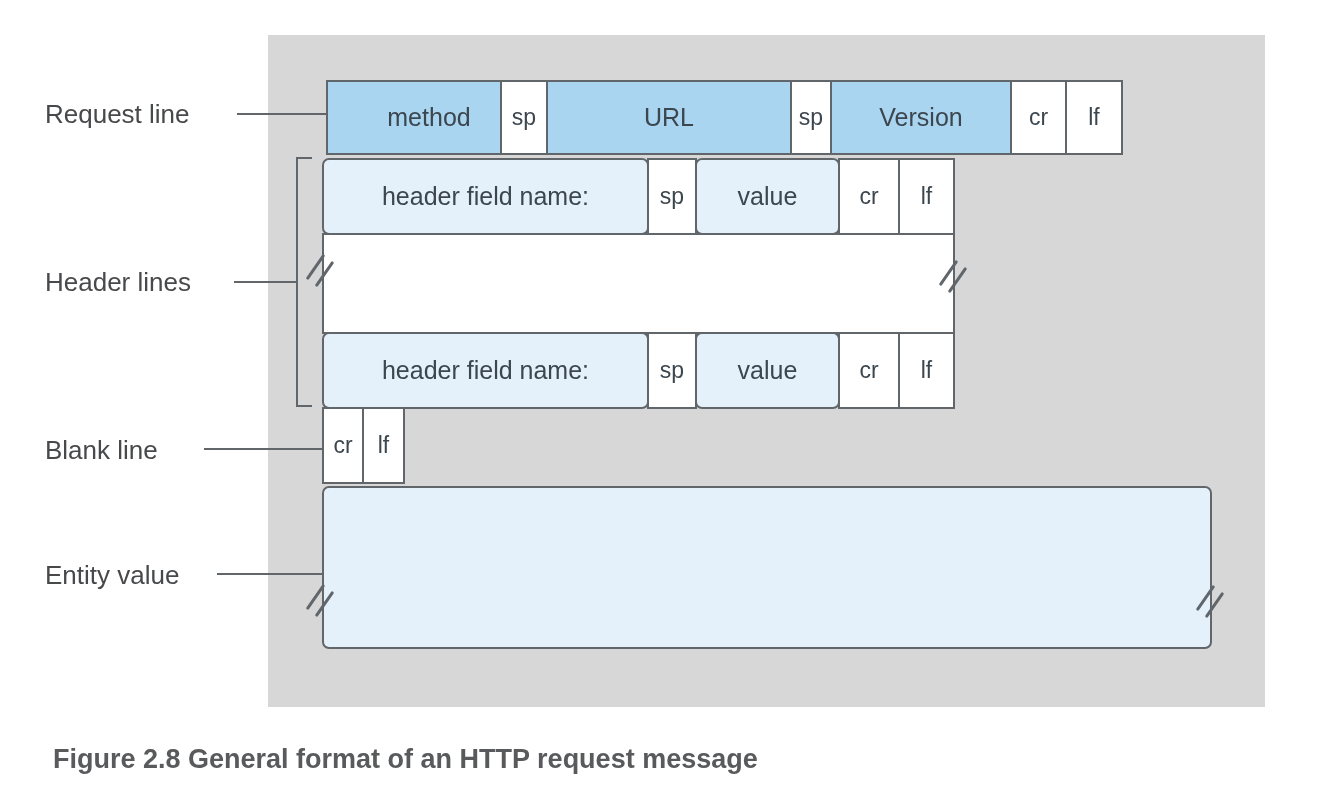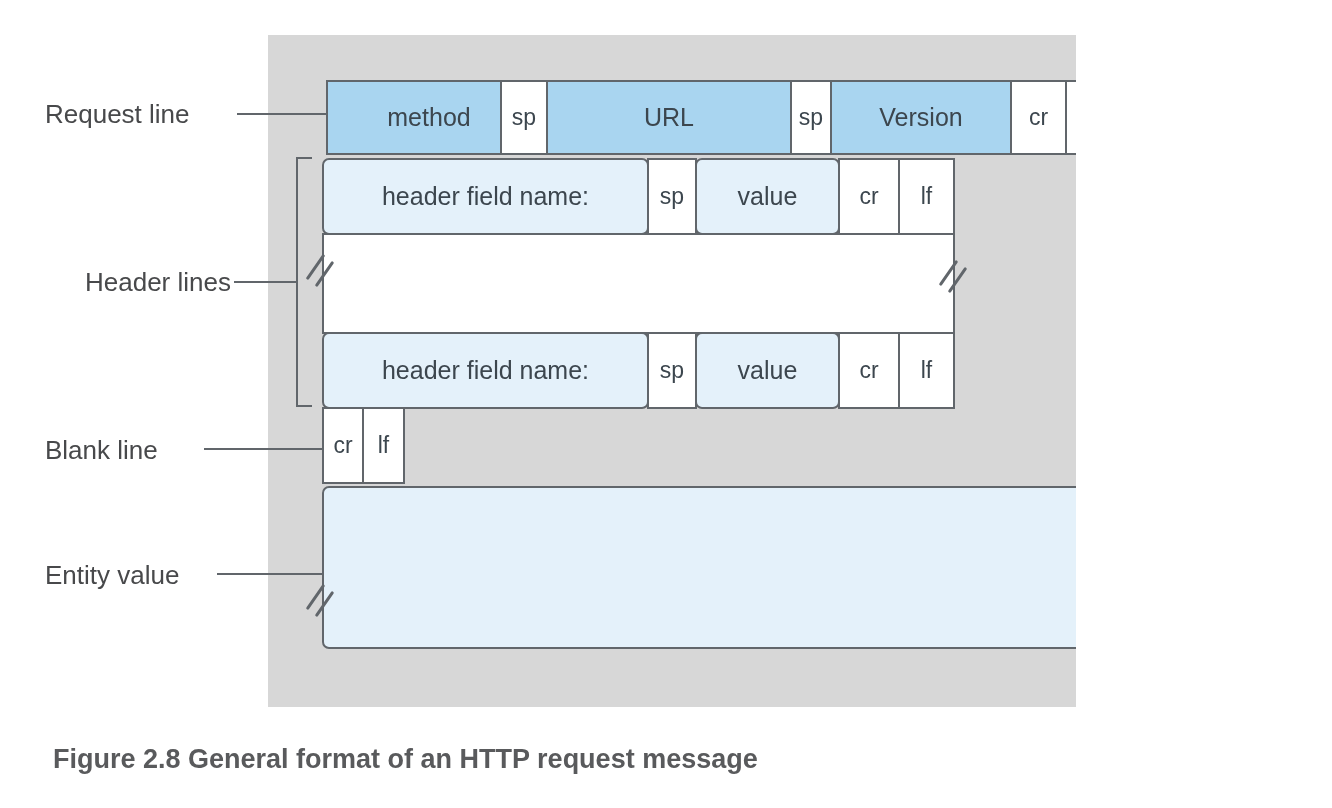--- a/index.html
+++ b/index.html
@@ -1,17 +1,17 @@
 <!DOCTYPE html>
 <html style="--panel_bg: #d7d7d7; --box_medium: #a9d5f0; --box_light: #e4f1fa; --border: #61666b; --box_text: #3c464e; --label_text: #48494b; --caption_text: #595a5c;"><head>
 <meta charset="utf-8">
 <style>
   html,body { margin:0; padding:0; background:#ffffff; }
   .page {
-    position:relative; width:1076px; height:808px; background:#ffffff;
+    position:relative; width:1332px; height:808px; background:#ffffff;
     font-family:"Liberation Sans", sans-serif; overflow:hidden;
   }
   .panel { position:absolute; left:268px; top:35px; width:997px; height:672px; background:var(--panel_bg,#d7d7d7); }
 
   .row { position:absolute; display:flex; align-items:stretch; }
   .cell {
     box-sizing:border-box; border:2px solid var(--border,#61666b);
     display:flex; align-items:center; justify-content:center;
     font-size:25px; color:var(--box_text,#3c464e); white-space:nowrap;
   }
@@ -23,21 +23,21 @@
 
   #row-request-line        { left:326px; top:80px;  height:75px; }
   #row-header-line-1       { left:322px; top:158px; height:77px; }
   #row-header-continuation { left:322px; top:233px; height:101px; }
   #row-header-line-2       { left:322px; top:332px; height:77px; }
   #row-blank-line          { left:322px; top:407px; height:77px; }
   #row-entity-body         { left:322px; top:486px; height:163px; }
 
   .side-label { position:absolute; left:45px; line-height:30px; font-size:26px; color:var(--label_text,#48494b); white-space:nowrap; }
   #label-request-line { top:99px; }
-  #label-header-lines { top:267px;margin-left:40px; }
+  #label-header-lines { top:267px; }
   #label-blank-line   { top:435px; }
   #label-entity-body  { top:560px; }
 
   .connector { position:absolute; height:2px; background:var(--border,#61666b); }
   #conn-request-line { left:237px; top:113px; width:89px; }
   #conn-header-lines { left:234px; top:281px; width:62px; }
   #conn-blank-line   { left:204px; top:448px; width:118px; }
   #conn-entity-body  { left:217px; top:573px; width:105px; }
 
   .bracket {

